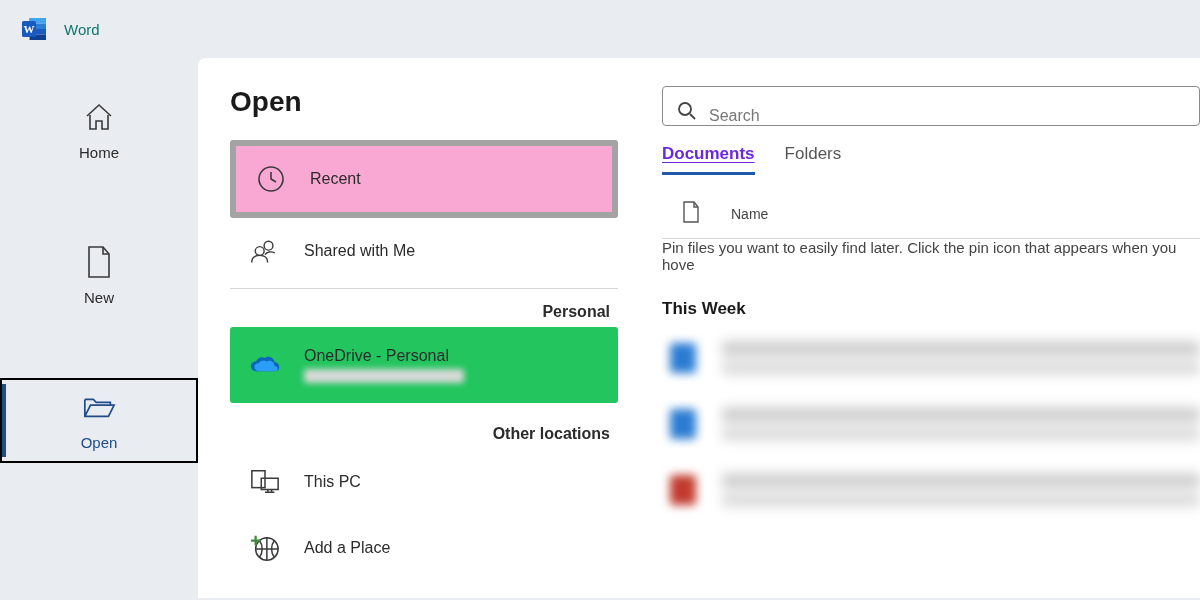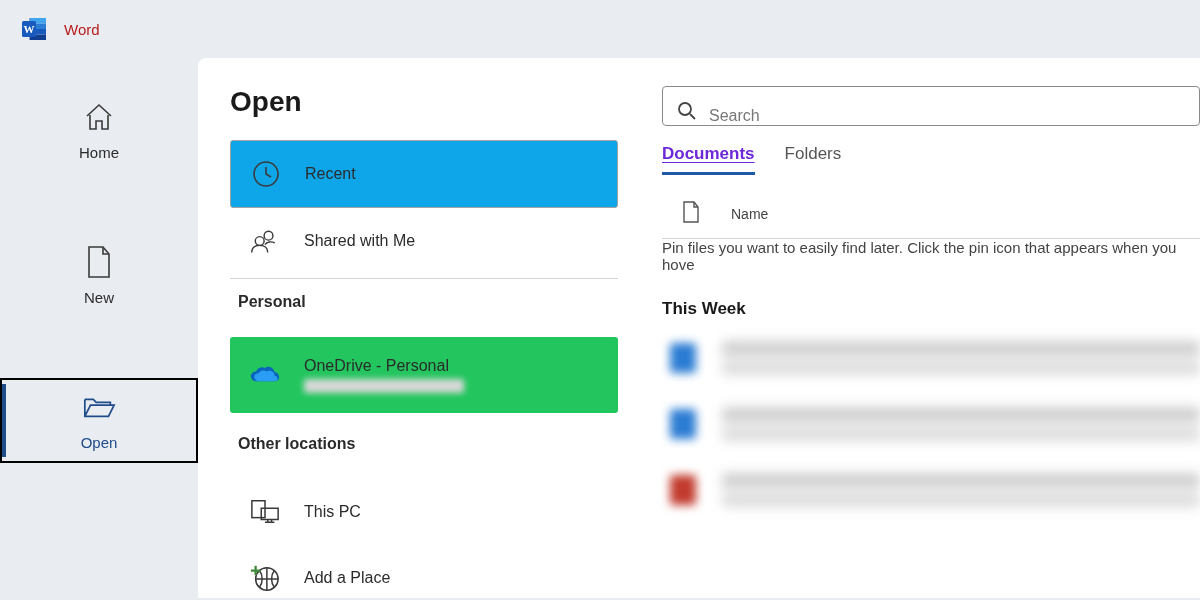--- a/index.html
+++ b/index.html
@@ -16,21 +16,21 @@
     align-items: center;
     padding: 18px 22px;
     gap: 18px;
   }
   .word-logo {
     width: 24px;
     height: 22px;
     position: relative;
   }
   .word-logo svg { display: block; }
-  .app-title { font-size: 15px; color: #b91c1c; }
+  .app-title { font-size: 15px; color: #0f766e; }
 
   .main {
     display: flex;
     height: calc(100% - 60px);
   }
 
   
   .nav {
     width: 198px;
     display: flex;
@@ -86,34 +86,35 @@
   .locations { width: 388px; }
   .loc-item {
     display: flex;
     align-items: center;
     gap: 24px;
     padding: 18px 20px;
     cursor: pointer;
     border-radius: 3px;
   }
   .loc-item.selected {
-    background: #0ea5e9;
-    border: 1px solid #a3a3a3;
+    background: #f9a8d4;
+    border: 6px solid #a3a3a3;
   }
   .loc-item.highlight { background: #22c55e; min-height: 76px; }
   .loc-icon { width: 30px; height: 30px; display: flex; align-items: center; justify-content: center; flex-shrink: 0; }
   .loc-label { font-size: 16px; color: #2b2b2b; }
   .loc-sub { font-size: 13px; color: #999; filter: blur(3px); background: #d8d8d8; width: 160px; height: 14px; margin-top: 4px; border-radius: 2px; }
   .section-heading {
     font-size: 16px;
     font-weight: 600;
     color: #2b2b2b;
-    padding: 14px 8px 26px 8px;
+    padding: 14px 8px 6px 8px;
     border-top: 1px solid #d6d6d6;
     margin-top: 4px;
+    text-align: right;
   }
   .section-heading.noborder { border-top: none; margin-top: 8px; }
 
   
   .doclist { flex: 1; padding-right: 0; }
   .search-wrap {
     border: 1px solid #8a8a8a;
     border-radius: 4px;
     height: 40px;
     display: flex;

